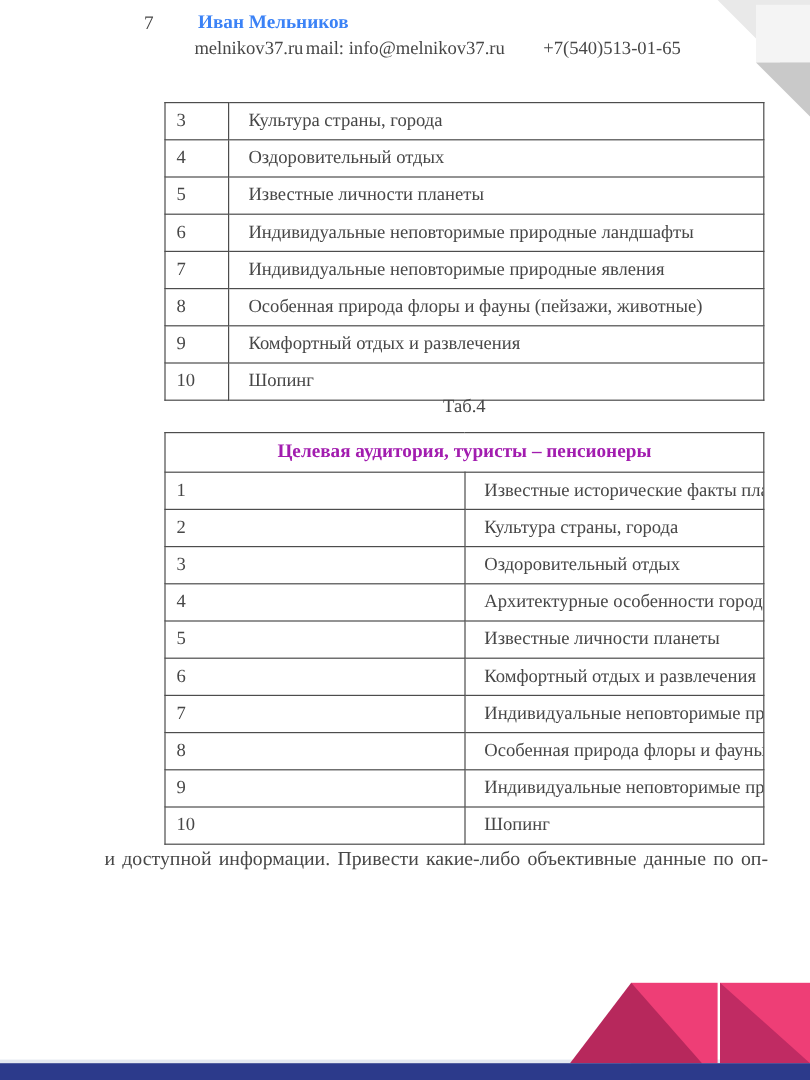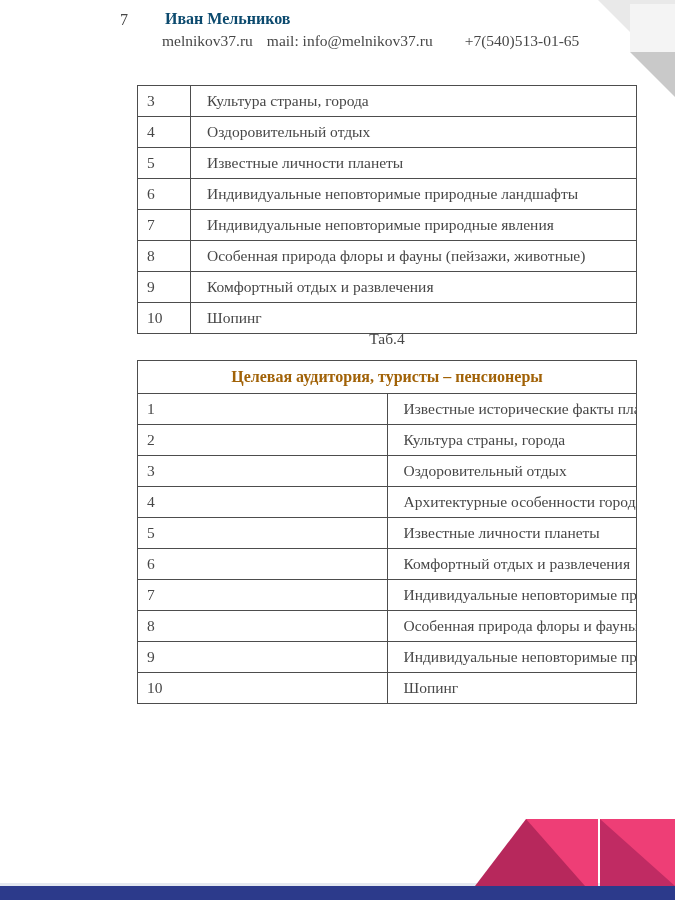--- a/index.html
+++ b/index.html
@@ -8,38 +8,38 @@
     width: 675px; height: 900px;
     background: #ffffff;
     overflow: hidden;
     font-family: "Liberation Serif", "DejaVu Serif", serif;
     color: #474747;
   }
   .abs { position: absolute; }
 
   
   .hdr-num  { left:120px; top:11px; font-size:16px; }
-  .hdr-name { left:165px; top:10px; font-size:16px; font-weight:bold; color:#0c4a6e; }
+  .hdr-name { left:165px; top:10px; font-size:16px; font-weight:bold; color:#3b82f6; }
   .hdr-contact { left:162px; top:32px; font-size:15.5px; white-space:nowrap; }
-  .hdr-contact .seg1 { margin-right:14px; }
+  .hdr-contact .seg1 { margin-right:2px; }
   .hdr-contact .seg2 { margin-right:32px; }
 
   
   table.doc {
     border-collapse: collapse;
     width: 500px;
     table-layout: fixed;
     font-size: 15.5px;
     color: #474747;
   }
   table.doc td, table.doc th { border: 1.5px solid #4d4d4d; }
   table.doc td { height: 28px; vertical-align: middle; }
   td.num { width: 42px; padding-left: 9px; }
   td.txt { padding-left: 16px; overflow: hidden; white-space: nowrap; }
-  th.title { height: 30px; font-size: 16px; font-weight: bold; text-align: center; color:#a16207; }
+  th.title { height: 30px; font-size: 16px; font-weight: bold; text-align: center; color:#a21caf; }
 
   .table1 { left:137px; top:85px; }
   .table2 { left:137px; top:360px; }
 
   .caption { left:137px; top:330px; width:500px; text-align:center; font-size:15.5px; }
 
   
   .para { left:87px; top:700px; width:553px; font-size:16.5px; }
   .para .jline {
     line-height: 32px;
@@ -151,20 +151,21 @@
       <td class="txt">Индивидуальные неповторимые природные ландшафты</td>
         </tr>
     <tr>
       <td class="num">10</td>
       <td class="txt">Шопинг</td>
         </tr>
   </tbody>
     </table>
 
   <div class="abs para">
+    <div class="jline">и доступной информации. Привести какие-либо объективные данные по оп-</div>
   </div>
 
   <svg class="abs footer-svg" width="675" height="100" viewBox="0 0 675 100">
     <rect x="0" y="83" width="675" height="3" fill="#e4e8f0"></rect>
     <rect x="526" y="19" width="72" height="67" fill="#ee3e76"></rect>
     <polygon points="475,86 526,19 585,86" fill="#b7285c"></polygon>
     <rect x="600" y="19" width="75" height="67" fill="#ee3e76"></rect>
     <polygon points="600,19 675,86 600,86" fill="#c02b63"></polygon>
     <rect x="0" y="86" width="675" height="14" fill="#2c3a8b"></rect>
   </svg>

